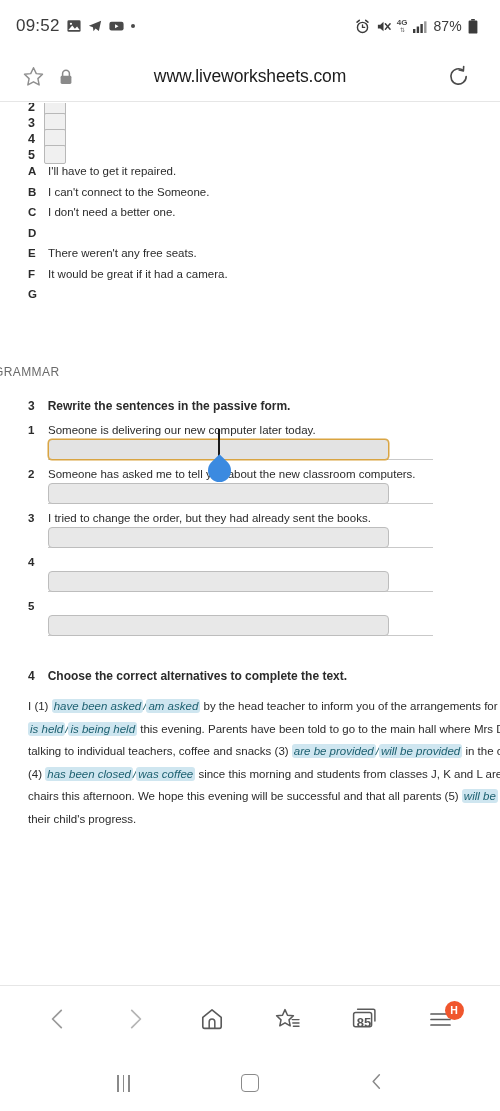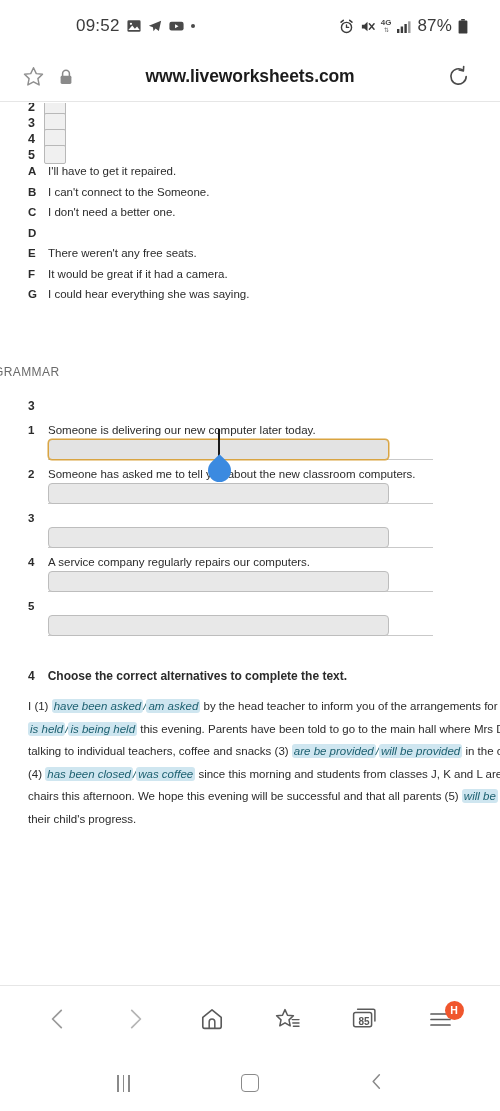--- a/index.html
+++ b/index.html
@@ -27,37 +27,36 @@
     display: flex;
     align-items: center;
     justify-content: space-between;
     padding: 0 16px;
     background: #ffffff;
   }
   .status-left {
     display: flex;
     align-items: center;
     gap: 7px;
-    margin-left: 60px;
   }
   .status-time {
     font-size: 17px;
     color: #3b3b3b;
     letter-spacing: .2px;
     font-family: "Liberation Sans", sans-serif;
   }
   .status-right {
     display: flex;
     align-items: center;
     gap: 6px;
-    margin-right: 16px;
+    margin-right: 6px;
   }
   .sicon { display: inline-flex; align-items: center; justify-content: center; }
   .battery-pct {
-    font-size: 17px;
+    font-size: 14px;
     color: #3b3b3b;
     letter-spacing: .2px;
   }
   .dot-mini {
     width: 4px; height: 4px;
     border-radius: 50%;
     background: #4a4a4a;
     display: inline-block;
   }
   .net-4g {
@@ -71,21 +70,20 @@
 
   
   .url-bar {
     position: absolute;
     top: 52px; left: 0;
     width: 500px; height: 50px;
     display: flex;
     align-items: center;
     background: #ffffff;
     border-bottom: 1px solid #e6e6e6;
-    font-weight: bold;
   }
   .url-left {
     display: flex;
     align-items: center;
     gap: 14px;
     padding-left: 22px;
     width: 120px;
   }
   .url-text {
     flex: 1;
@@ -295,21 +293,21 @@
   }
   .nav-btn {
     position: relative;
     width: 48px; height: 48px;
     display: flex;
     align-items: center;
     justify-content: center;
   }
   .tab-count {
     position: absolute;
-    font-size: 10px;
+    font-size: 13px;
     font-weight: bold;
     color: #555555;
     left: 0; right: 2px;
     top: 50%;
     transform: translateY(-42%);
     text-align: center;
   }
   .menu-badge {
     position: absolute;
     top: 4px; right: 2px;
@@ -486,29 +484,29 @@
       <div class="ans-row">
         <span class="ans-letter">E</span>
         <span class="ans-text">There weren't any free seats.</span>
       </div>
       <div class="ans-row">
         <span class="ans-letter">F</span>
         <span class="ans-text">It would be great if it had a camera.</span>
       </div>
       <div class="ans-row">
         <span class="ans-letter">G</span>
-        <span class="ans-text">I could hear everything she was saying.</span>
       </div>
     </div>
 
     <div class="grammar-head">GRAMMAR</div>
 
     <div class="ex3">
       <div class="ex-title">
         <span class="ex-num">3</span>
+        <span class="ex-heading">Rewrite the sentences in the passive form.</span>
       </div>
 
       <div class="q-row">
         <span class="q-num">1</span>
         <span class="q-text">Someone is delivering our new computer later today.</span>
       </div>
       <div class="answer-slot">
         <div class="answer-underline"></div>
         <div class="answer-input focused"></div>
         <div class="caret"></div>
@@ -519,29 +517,29 @@
         <span class="q-num">2</span>
         <span class="q-text">Someone has asked me to tell you about the new classroom computers.</span>
       </div>
       <div class="answer-slot">
         <div class="answer-underline"></div>
         <div class="answer-input"></div>
       </div>
 
       <div class="q-row">
         <span class="q-num">3</span>
+        <span class="q-text">I tried to change the order, but they had already sent the books.</span>
       </div>
       <div class="answer-slot">
         <div class="answer-underline"></div>
         <div class="answer-input"></div>
       </div>
 
       <div class="q-row">
         <span class="q-num">4</span>
-        <span class="q-text">A service company regularly repairs our computers.</span>
       </div>
       <div class="answer-slot">
         <div class="answer-underline"></div>
         <div class="answer-input"></div>
       </div>
 
       <div class="q-row">
         <span class="q-num">5</span>
       </div>
       <div class="answer-slot">

